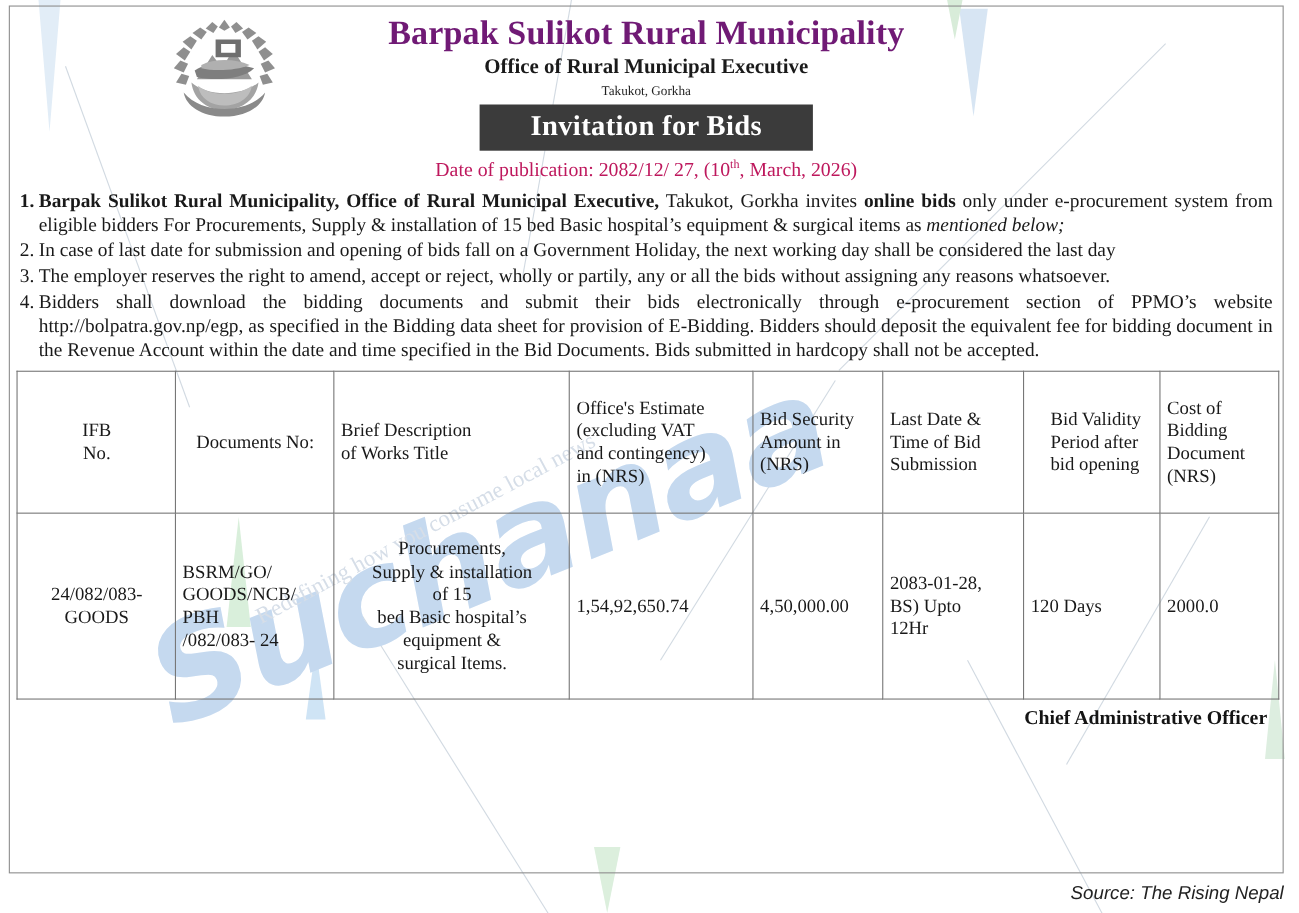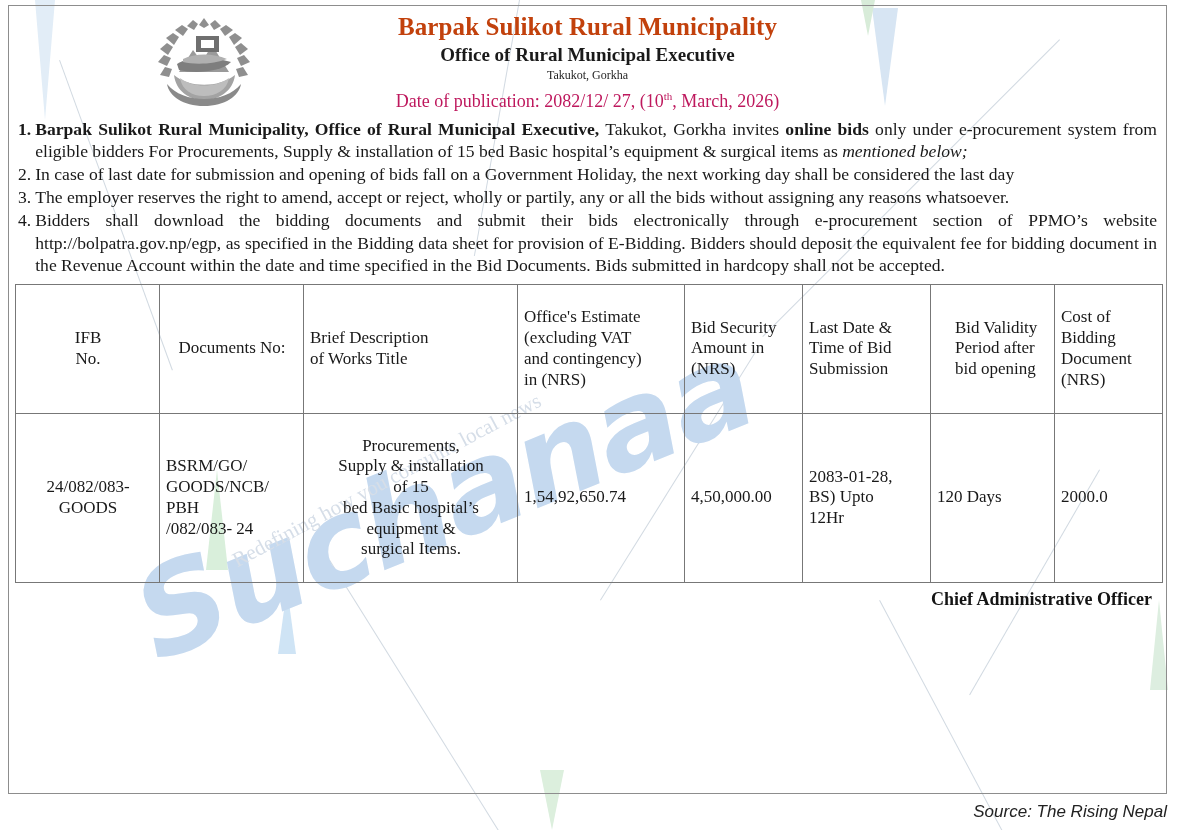--- a/index.html
+++ b/index.html
@@ -70,26 +70,26 @@
     position:relative;
     padding-top:6px;
     text-align:center;
   }
   #emblem{
     position:absolute;
     left:140px;top:6px;
     width:110px;height:95px;
   }
   .org-title{
-    font-size:25px;
+    font-size:31px;
     font-weight:bold;
     letter-spacing:.1px;
     line-height:1.06;
     margin:2px 0 0 0;
-    color:#c2410c;
+    color:#701a75;
     text-align:center;
   }
   .org-sub{
     font-size:19px;
     font-weight:bold;
     line-height:1.15;
     margin:3px 0 0 0;
     color:#1a1a1a;
   }
   .org-place{
@@ -258,20 +258,23 @@
 
             <path d="M18 72 C34 92 76 92 92 72 C90 84 76 94 55 94 C34 94 20 84 18 72 Z" fill="#8a8a8a"></path>
           </g>
         </svg>
       </div>
 
       <div class="org-title">Barpak Sulikot Rural Municipality</div>
       <div class="org-sub">Office of Rural Municipal Executive</div>
       <div class="org-place">Takukot, Gorkha</div>
 
+      <div id="banner-wrap">
+        <div id="ifb-banner">Invitation for Bids</div>
+      </div>
 
       <div class="pub-date"><span>Date of publication: 2082/12/ 27, (10</span><sup>th</sup><span>, March, 2026)</span></div>
     </div>
 
     <div id="clauses">
         <div class="clause bold-num">
           <span class="clause-num">1.</span>
           <span class="clause-body"><span class="b">Barpak Sulikot Rural Municipality, Office of Rural Municipal Executive,</span><span> Takukot, Gorkha invites </span><span class="b">online bids</span><span> only under e-procurement system from eligible bidders For Procurements, Supply &amp;  installation of 15 bed Basic hospital’s equipment &amp; surgical items as </span><span class="i">mentioned below;</span></span>
         </div>
         <div class="clause">

